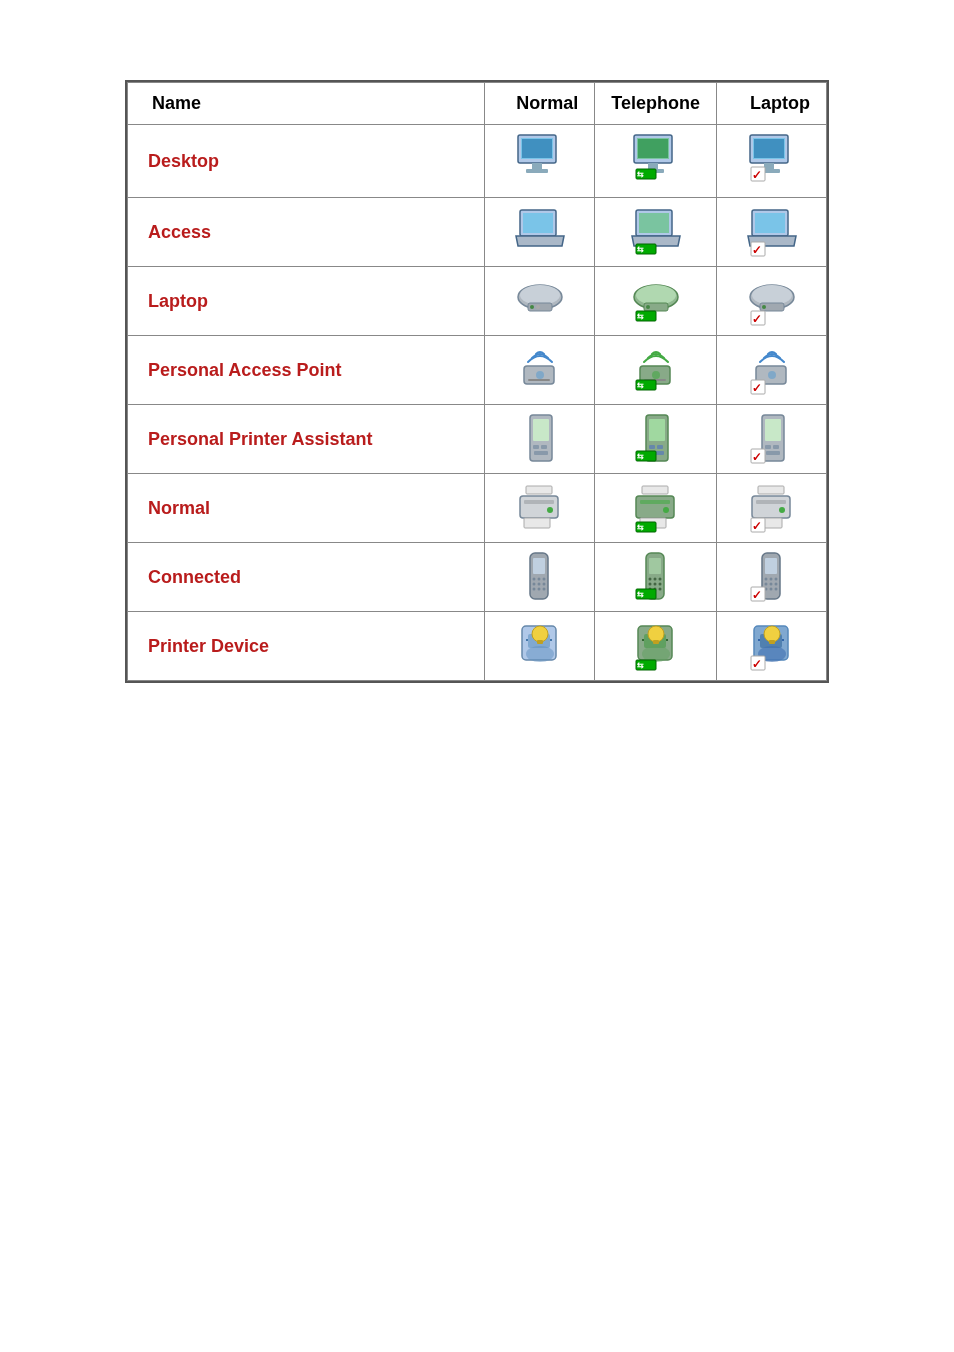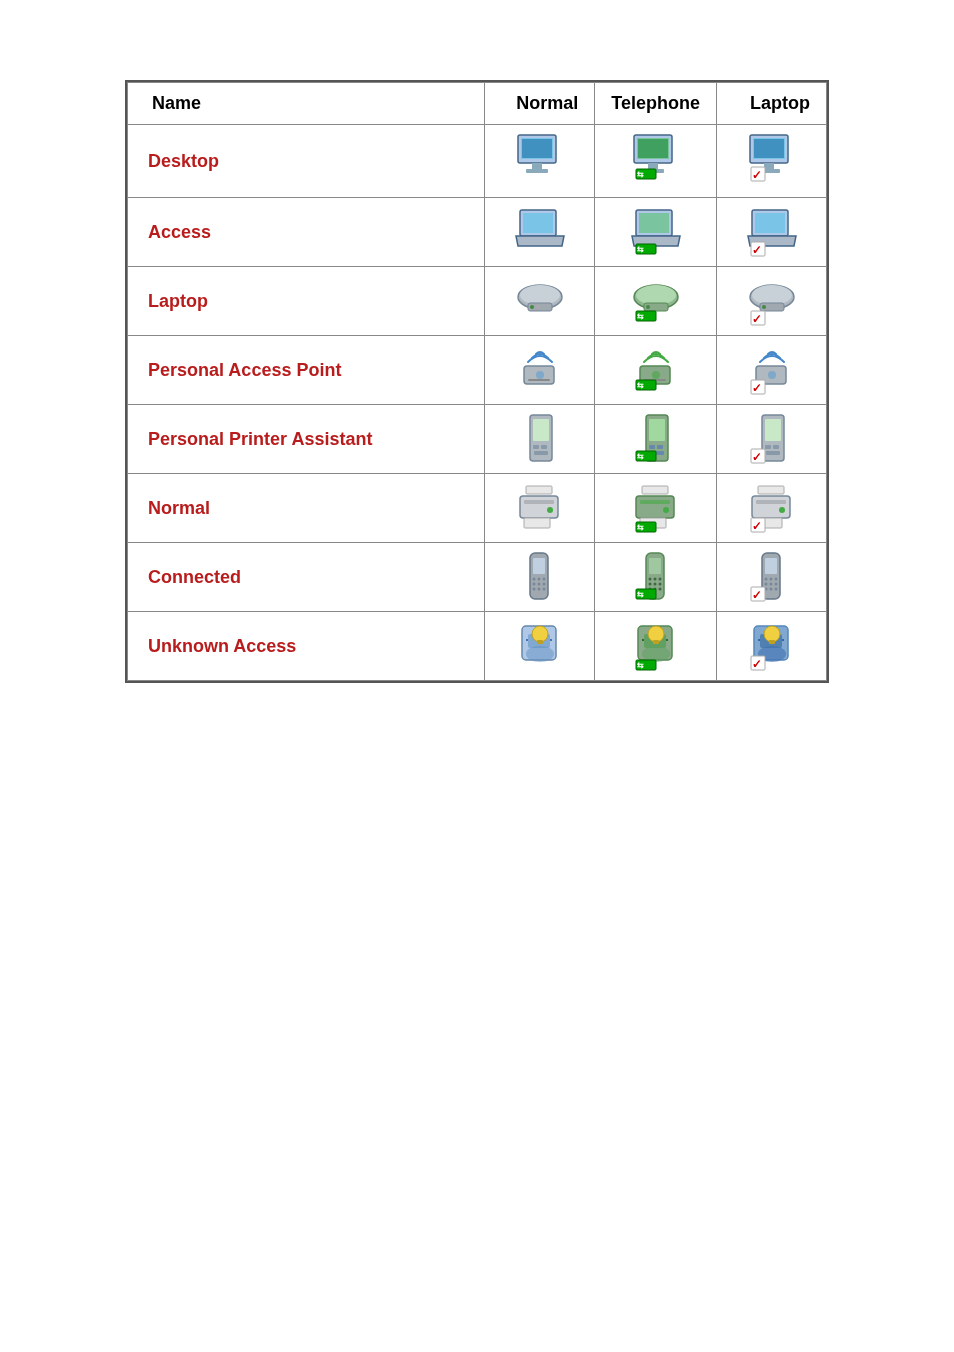--- a/index.html
+++ b/index.html
@@ -407,21 +407,21 @@
               <circle cx="27" cy="38" r="1.5" fill="#778899"></circle>
               <circle cx="32" cy="38" r="1.5" fill="#778899"></circle>
               <rect x="7" y="36" width="14" height="14" rx="1" fill="white" stroke="#aaaaaa" stroke-width="1"></rect>
               <text x="8" y="48" font-size="12" font-weight="bold" fill="#cc0000">✓</text>
             </svg>
           </div>
         </td>
       </tr>
 
       <tr>
-        <td>Unknown Access</td>
+        <td>Printer Device</td>
         <td>
           <div class="icon-cell">
             <svg width="56" height="52" viewBox="0 0 56 52">
 
               <rect x="10" y="6" width="34" height="34" rx="4" fill="#b0c8e8" stroke="#6688aa" stroke-width="1.5"></rect>
 
               <rect x="16" y="14" width="22" height="14" rx="2" fill="#80a8d0"></rect>
               <line x1="14" y1="20" x2="16" y2="20" stroke="#4477aa" stroke-width="2"></line>
               <line x1="38" y1="20" x2="40" y2="20" stroke="#4477aa" stroke-width="2"></line>
 

